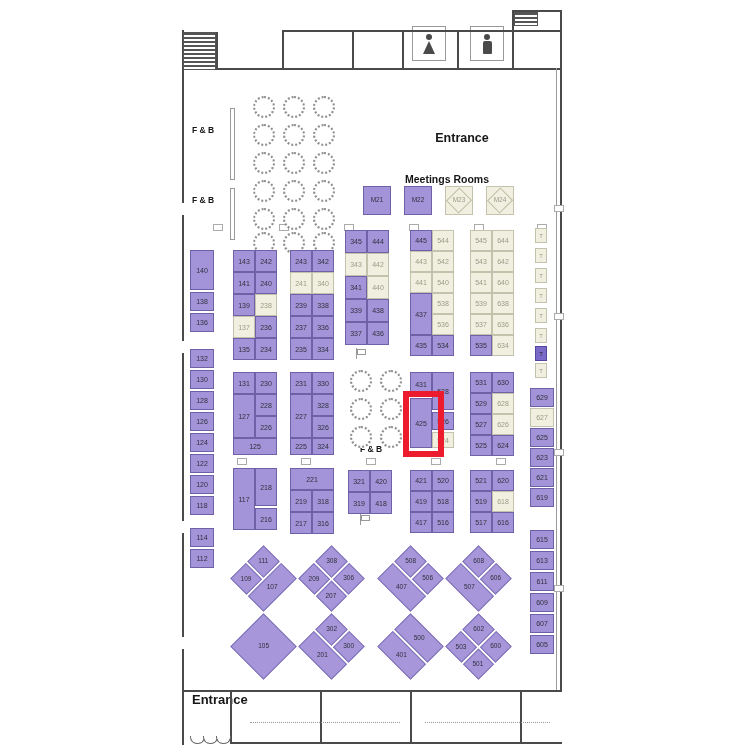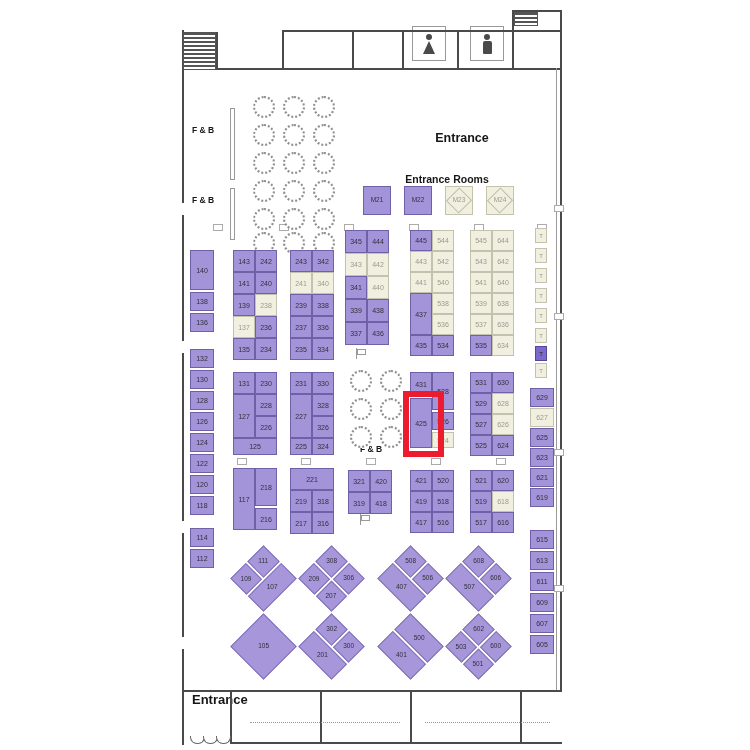--- a/index.html
+++ b/index.html
@@ -66,21 +66,21 @@
   <div class="restroom rr-m">
     <div class="person">
       <div class="head"></div>
         <div class="body-m"></div>
     </div>
   </div>
   <div class="lbl fnb lbl-fnb1">F &amp; B</div>
   <div class="lbl fnb lbl-fnb2">F &amp; B</div>
   <div class="lbl fnb lbl-fnb3">F &amp; B</div>
   <div class="lbl lbl-boneyard">Entrance</div>
-  <div class="lbl lbl-meetrooms">Entrance Rooms</div>
+  <div class="lbl lbl-meetrooms">Meetings Rooms</div>
   <div class="lbl lbl-entrance">Entrance</div>
 <div class="w " style="left: 182px; top: 30px; width: 2px; height: 662px;"></div>
     <div class="w gap" style="left: 180px; top: 203px; width: 6px; height: 12px;"></div>
     <div class="w gap" style="left: 180px; top: 341px; width: 6px; height: 12px;"></div>
     <div class="w gap" style="left: 180px; top: 521px; width: 6px; height: 12px;"></div>
     <div class="w gap" style="left: 180px; top: 637px; width: 6px; height: 12px;"></div>
     <div class="w " style="left: 216px; top: 68px; width: 346px; height: 2px;"></div>
     <div class="w " style="left: 282px; top: 30px; width: 280px; height: 2px;"></div>
     <div class="w " style="left: 282px; top: 30px; width: 2px; height: 40px;"></div>
     <div class="w " style="left: 352px; top: 30px; width: 2px; height: 40px;"></div>

